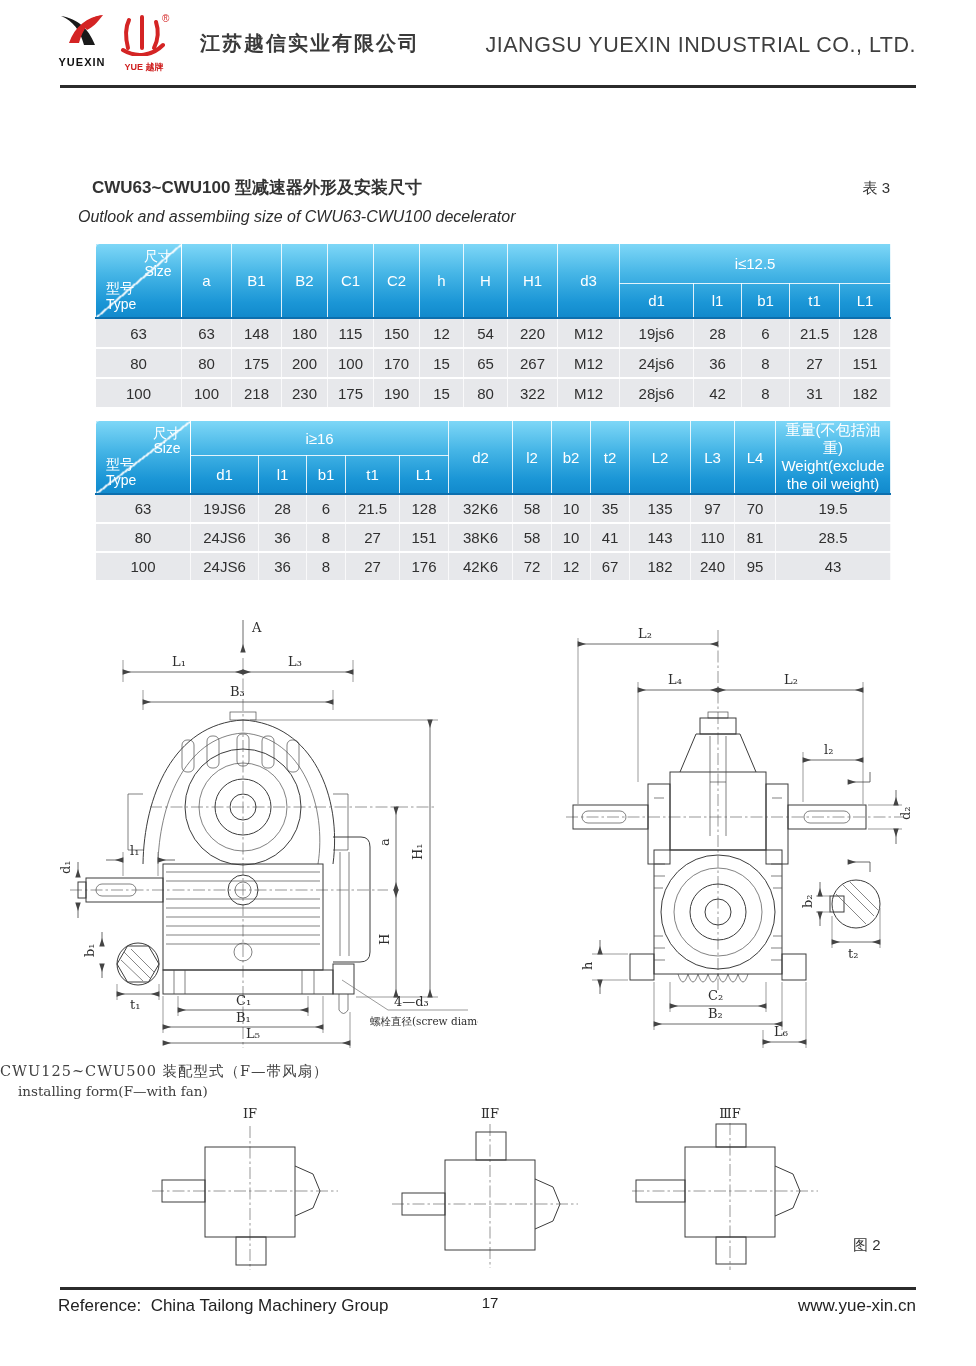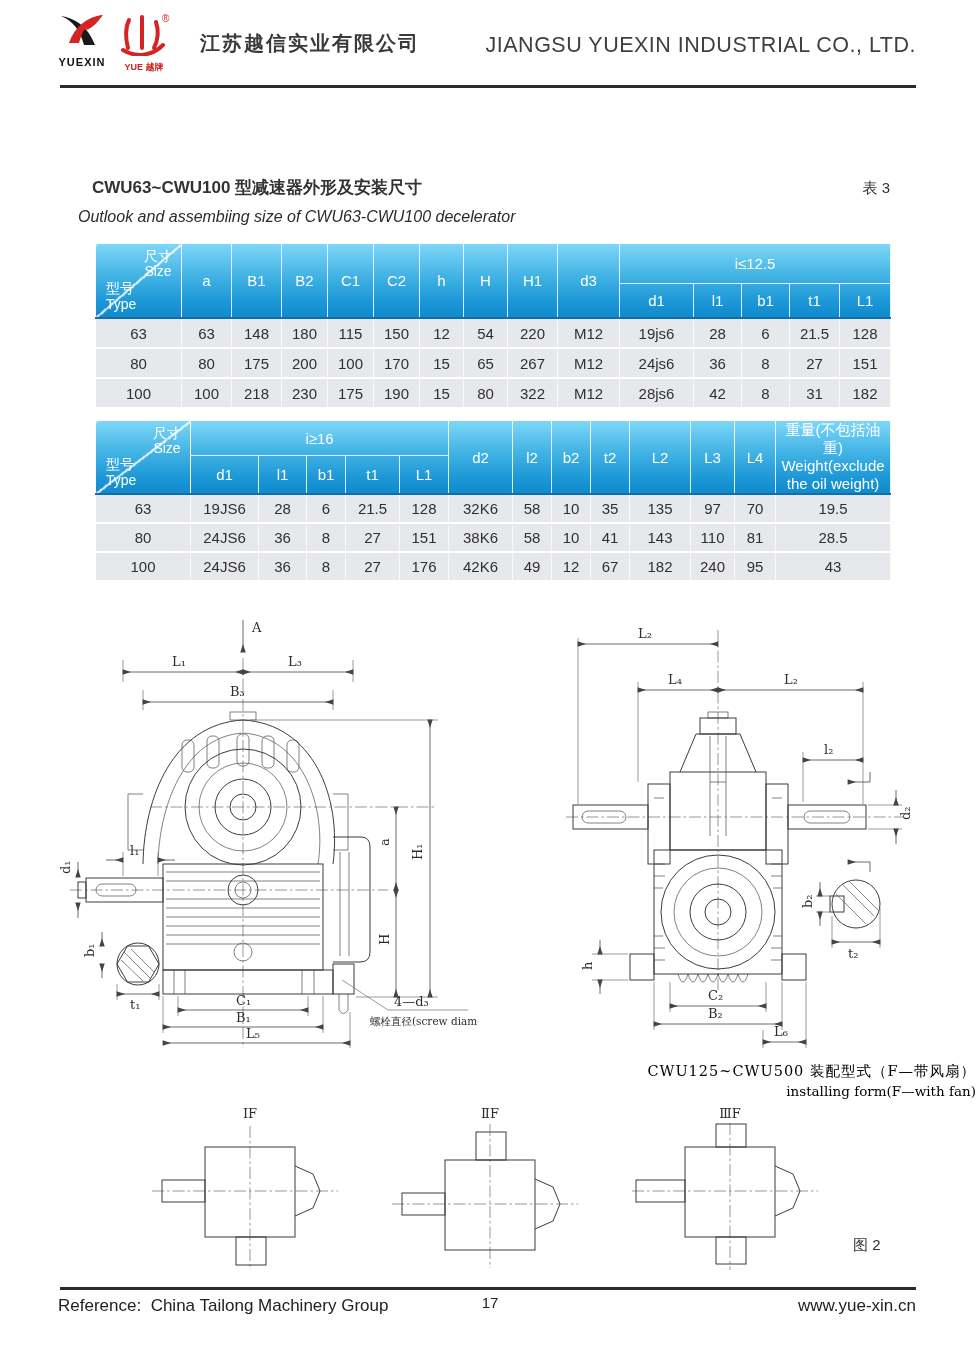--- a/index.html
+++ b/index.html
@@ -51,22 +51,22 @@
   .ol{fill:none;stroke:#3c3c3c;stroke-width:1;}
   .fin{stroke:#4c4c4c;stroke-width:0.7;fill:none;}
   .dim{stroke:#444;stroke-width:0.8;fill:none;}
   .ext{stroke:#707070;stroke-width:0.7;fill:none;}
   .cl{stroke:#6a6a6a;stroke-width:0.7;fill:none;stroke-dasharray:12 3 2.5 3;}
   .hat{stroke:#555;stroke-width:0.7;fill:none;}
   .dl{font:13px "DejaVu Serif","Liberation Serif",serif;fill:#2e2e2e;}
   .dl-s{font:10.5px "DejaVu Serif","Liberation Serif",serif;fill:#2e2e2e;}
 
   
-  .forms-caption{position:absolute;left:0;top:1062px;width:976px;text-align:right;
-      font-family:"DejaVu Serif","Liberation Serif",serif;color:#000000;}
+  .forms-caption{position:absolute;left:0;top:1062px;width:976px;text-align:left;
+      font-family:"DejaVu Serif","Liberation Serif",serif;color:#404040;}
   .forms-caption .l1{font-size:14.5px;letter-spacing:1px;}
   .forms-caption .l2{font-size:13.5px;margin-top:2px;padding-left:18px;}
   .forms-row{position:absolute;left:150px;top:1106px;width:680px;display:flex;justify-content:space-between;}
   .form-item{width:200px;text-align:center;}
   .form-item .flabel{font:13px "DejaVu Serif","Liberation Serif",serif;color:#2e2e2e;height:16px;}
   .figure-ref{position:absolute;left:853px;top:1236px;font-size:15px;color:#333;}
 
   
   .ftr-rule{position:absolute;left:60px;top:1287px;width:856px;height:3px;background:#2b2b2b;}
   .ftr-ref{position:absolute;left:58px;top:1296px;font-size:17px;color:#222;}
@@ -295,21 +295,21 @@
           <td>28.5</td>
         </tr>
         <tr>
           <td>100</td>
           <td>24JS6</td>
           <td>36</td>
           <td>8</td>
           <td>27</td>
           <td>176</td>
           <td>42K6</td>
-          <td>49</td>
+          <td>72</td>
           <td>12</td>
           <td>67</td>
           <td>182</td>
           <td>240</td>
           <td>95</td>
           <td>43</td>
         </tr>
       </tbody>
   </table>
 

